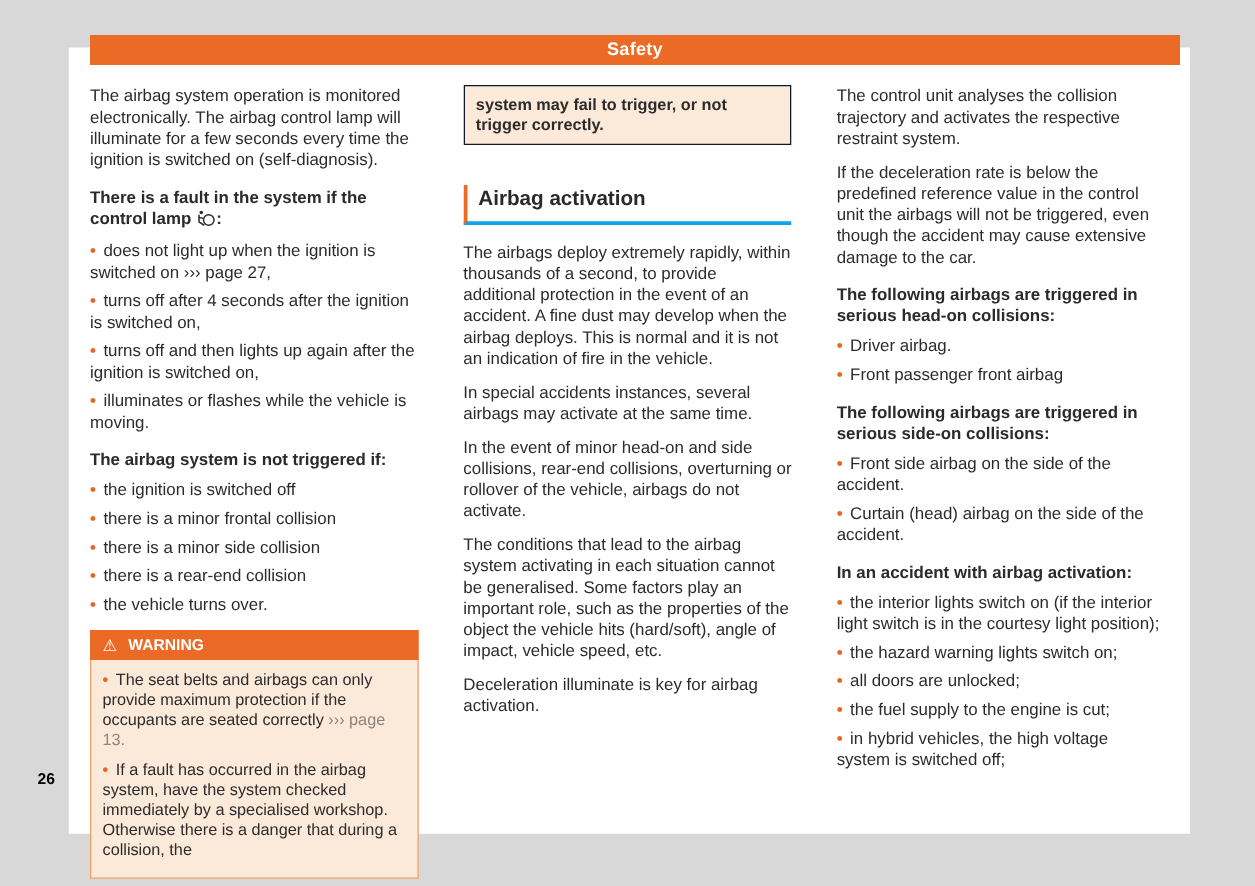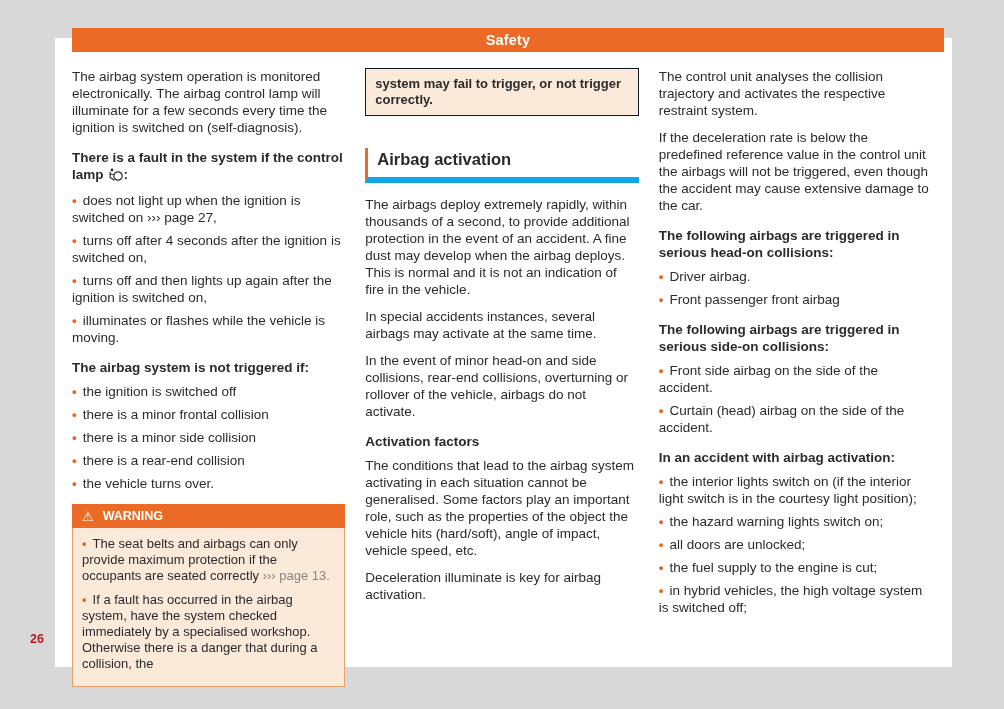--- a/index.html
+++ b/index.html
@@ -16,21 +16,21 @@
     background:#ffffff;
   }
   .header-bar {
     position:absolute; left:17px; top:-10px; width:872px; height:24px;
     background:#eb6a26; color:#ffffff;
     font-weight:bold; font-size:14.5px; line-height:24px; text-align:center;
     letter-spacing:0.2px;
   }
   .content {
     position:absolute; left:17px; top:30px; width:860px;
-    display:flex; gap:20px;
+    display:flex; gap:36px;
   }
   .col { flex:1 1 0; min-width:0; font-size:13.5px; line-height:17px; }
   p.body { margin-bottom:10px; }
   .bold-head { font-weight:bold; margin:13px 0 7px 0; }
   ul { list-style:none; }
   ul.bullets li { margin-bottom:6px; }
   ul.bullets li::before {
     content:"\2022";
     color:#e5661e; font-weight:bold; margin-right:6px;
   }
@@ -50,28 +50,28 @@
   .warnbody li { margin-bottom:8px; }
   .warnbody li::before { content:"\2022"; color:#e5661e; margin-right:6px; }
   
   .contbox {
     background:#fbead9; border:1px solid #0f172a;
     padding:7px 9px; font-weight:bold; font-size:13px; line-height:16px;
     margin-bottom:32px;
   }
   
   .section-head {
-    border-left:3px solid #eb6a26; border-bottom:6px solid #0ea5e9;
+    border-left:3px solid #eb6a26; border-bottom:3px solid #0ea5e9;
     padding:2px 0 8px 9px; margin-bottom:13px;
     font-weight:bold; font-size:16.5px; line-height:19px; color:#2b2829;
   }
   .lamp-icon { display:inline-block; vertical-align:-2px; margin:0 1px 0 4px; }
   .page-num {
-    position:absolute; left:30px; top:632px;
-    font-weight:bold; font-size:12.5px; color:#b91c1c;
+    position:absolute; left:30px; top:616px;
+    font-weight:bold; font-size:12.5px; color:#000000;
   }
 </style>
 </head>
 <body>
 
 <div class="page">
 
   <div class="header-bar">
     <span>Safety</span>
   </div>
@@ -123,21 +123,20 @@
 
     <div class="col">
       <div class="contbox">system may fail to trigger, or not trigger correctly.</div>
 
       <div class="section-head">Airbag activation</div>
 
       <p class="body">The airbags deploy extremely rapidly, within thousands of a second, to provide additional protection in the event of an accident. A fine dust may develop when the airbag deploys. This is normal and it is not an indication of fire in the vehicle.</p>
       <p class="body">In special accidents instances, several airbags may activate at the same time.</p>
       <p class="body"><span>In the event of minor head-on and side collisions, rear-end collisions, overturning or rollover of the vehicle, airbags </span><span class="b">do not activate</span><span>.</span></p>
 
-      <div class="bold-head">Activation factors</div>
       <p class="body">The conditions that lead to the airbag system activating in each situation cannot be generalised. Some factors play an important role, such as the properties of the object the vehicle hits (hard/soft), angle of impact, vehicle speed, etc.</p>
       <p class="body">Deceleration illuminate is key for airbag activation.</p>
     </div>
 
     <div class="col">
       <p class="body">The control unit analyses the collision trajectory and activates the respective restraint system.</p>
       <p class="body">If the deceleration rate is below the predefined reference value in the control unit the airbags will not be triggered, even though the accident may cause extensive damage to the car.</p>
 
       <div class="bold-head">The following airbags are triggered in serious head-on collisions:</div>
       <ul class="bullets">

